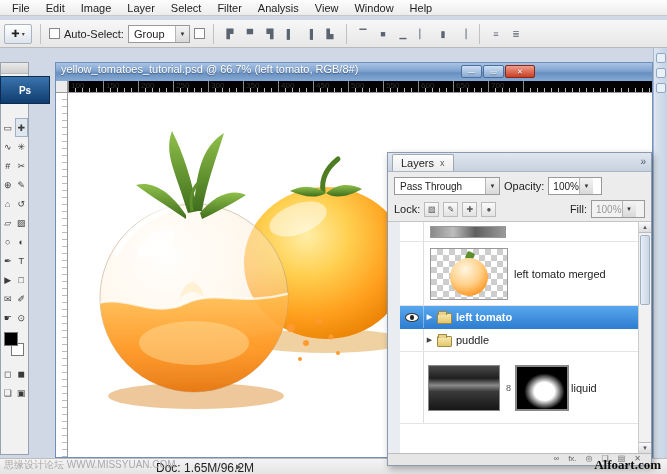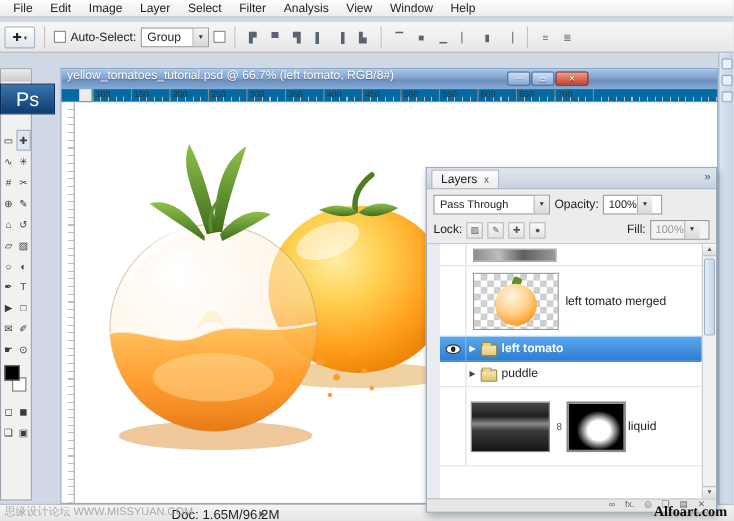--- a/index.html
+++ b/index.html
@@ -40,35 +40,35 @@
     border:1px solid #9aa3ad; z-index:30; display:flex; flex-direction:column; }
   .tb-grip { height:11px; background:linear-gradient(#e9e9e9,#cfcfcf); border-bottom:1px solid #bbb; }
   .tools { margin-top:44px; display:grid; grid-template-columns:1fr 1fr; }
   .tool { height:19px; display:flex; align-items:center; justify-content:center; font-size:9px; color:#3a3a3a; }
   .tool.sel { background:#dfe6ee; border:1px solid #9fb0c4; }
   .swatches { position:relative; height:34px; margin-top:3px; flex:none; }
   .sw-b { position:absolute; left:10px; top:13px; width:13px; height:13px; background:#fff; border:1px solid #777; }
   .sw-f { position:absolute; left:3px; top:2px; width:14px; height:14px; background:#000; border:1px solid #777; }
   .extras { display:grid; grid-template-columns:1fr 1fr; }
   .psbadge { position:absolute; left:0; top:76px; width:50px; height:28px;
-    background:linear-gradient(#3a74ae,#0f3c6e); color:#fff; font-weight:normal; font-size:18px;
+    background:linear-gradient(#3a74ae,#0f3c6e); color:#fff; font-weight:bold; font-size:10px;
     display:flex; align-items:center; justify-content:center; border:1px solid #0a2c52; z-index:35; }
 
   
   .docwin { position:absolute; left:55px; top:62px; width:598px; height:396px; background:#fff;
     border:1px solid #6f8fb8; z-index:10; }
   .titlebar { position:relative; height:18px; color:#fff; padding-left:5px; font-size:11px;
     background:linear-gradient(#a9c3e3 0%,#7fa3cf 45%,#698fc0 55%,#86abd6 100%);
     display:flex; align-items:flex-start; text-shadow:0 1px 1px rgba(0,0,0,.4); white-space:nowrap; overflow:hidden; }
   .winbtns { position:absolute; left:405px; top:2px; display:flex; gap:1px; }
   .wb { width:21px; height:13px; border:1px solid #4c6f9c; border-radius:2px; color:#fff; font-size:7px;
     display:flex; align-items:center; justify-content:center; background:linear-gradient(#cfe0f3,#88a9d2); }
   .wb.close { width:30px; background:linear-gradient(#f09d8b,#c93f26); border-color:#8c2715; }
   .rulerrow { position:absolute; left:0; top:18px; right:0; height:12px; display:flex;
-    background:#0369a1; border-bottom:1px solid #999; overflow:hidden;padding-left:16px; }
+    background:#000000; border-bottom:1px solid #999; overflow:hidden; }
   .corner { width:12px; height:100%; background:#ececec; border-right:1px solid #999; flex:none; }
   .rc { width:35px; flex:none; border-left:1px solid #8a8a8a; font-size:8px; color:#333; padding-left:2px; line-height:9px;
     background:repeating-linear-gradient(to right,transparent 0 6px,#bcbcbc 6px 7px) bottom/100% 4px no-repeat; }
   .rfill { flex:1; border-left:1px solid #8a8a8a;
     background:repeating-linear-gradient(to right,transparent 0 6px,#bcbcbc 6px 7px) bottom/100% 4px no-repeat; }
   .vruler { position:absolute; left:0; top:30px; bottom:0; width:12px; background:#fff;
     border-right:1px solid #999;
     background-image:repeating-linear-gradient(to bottom,transparent 0 6px,#bcbcbc 6px 7px);
     background-size:5px 100%; background-position:right; background-repeat:no-repeat; }
   .canvas { position:absolute; left:12px; top:30px; right:0; bottom:0; background:#fff; overflow:hidden; }

